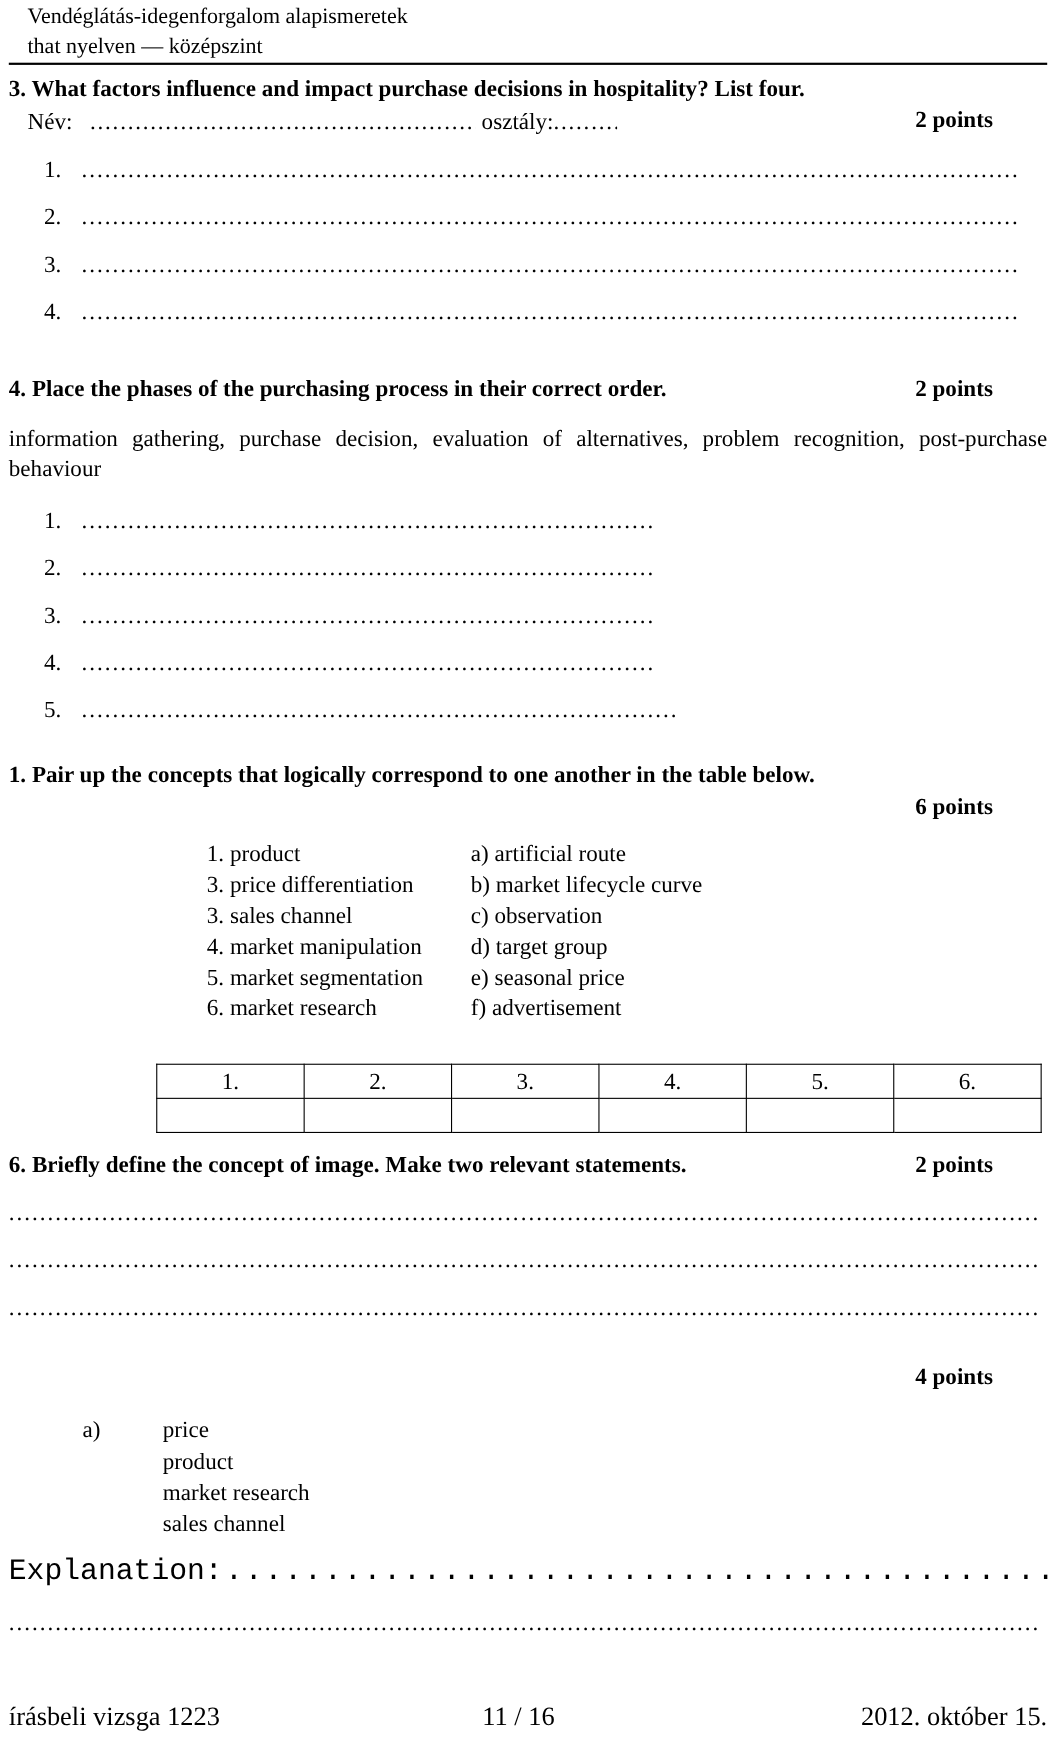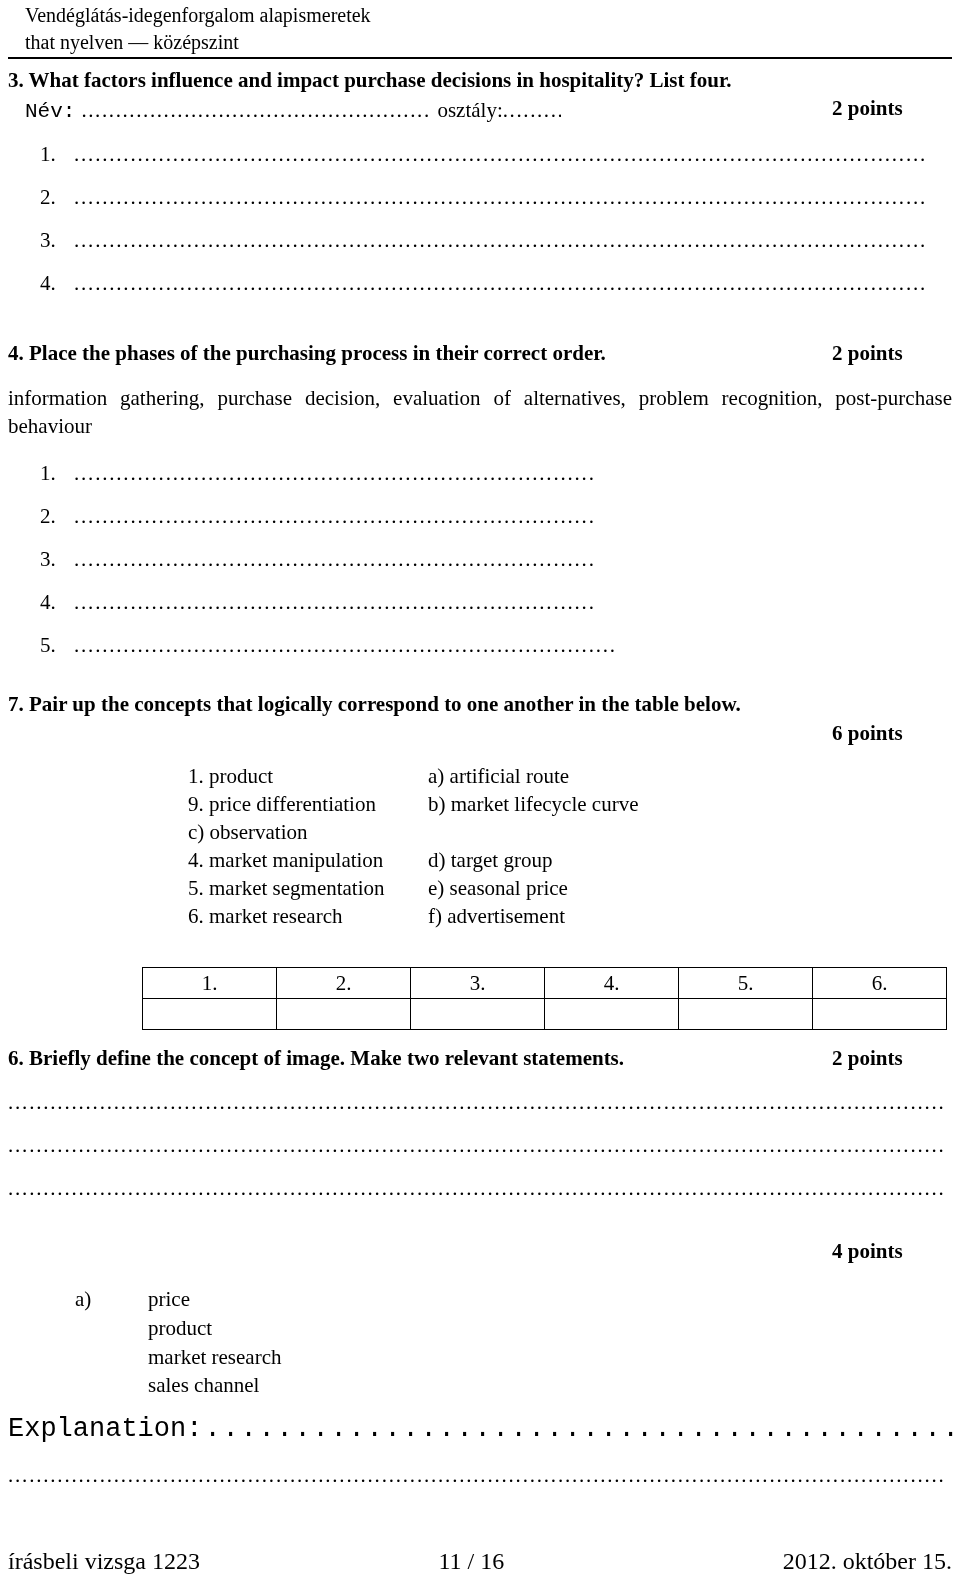--- a/index.html
+++ b/index.html
@@ -35,21 +35,21 @@
   }
   .header-left .l1, .header-left .l2 { white-space: nowrap; }
   .header-right {
     flex: 1;
     font-size: 21px;
     padding-top: 6px;
     display: flex;
     align-items: baseline;
     white-space: nowrap;
   }
-  .nev-label { margin-right: 6px; font-family: Liberation Mono, monospace; }
+  .nev-label { margin-right: 16px; }
   .dot-fill {
     display: inline-block;
     overflow: hidden;
     white-space: nowrap;
     letter-spacing: 1.6px;
   }
   .nev-dots { width: 350px; }
   .osztaly-label { margin-left: 6px; margin-right: 0; margin-top: 36px; }
   .osztaly-dots { width: 58px; }
 
@@ -229,33 +229,34 @@
   </div>
   <div class="num-line" style="left:40px; top:590px;">
     <span class="num">4.</span>
     <span class="dots" style="width:520px;">.....................................................................................................................................................................</span>
   </div>
   <div class="num-line" style="left:40px; top:633px;">
     <span class="num">5.</span>
     <span class="dots" style="width:542px;">.....................................................................................................................................................................</span>
   </div>
 
-  <div class="q-title" style="left:8px; top:692px;">7. Pair up the concepts that logically correspond to one another in the table below.</div>
+  <div class="q-title" style="left:8px; top:692px;">1. Pair up the concepts that logically correspond to one another in the table below.</div>
   <div class="points" style="left:832px; top:721px;">6 points</div>
 
   <div class="pair-wrap" style="left:188px; top:763px; width:600px;">
     <div class="pair-row">
       <span class="pair-left">1. product</span>
       <span class="pair-right">a) artificial route</span>
     </div>
     <div class="pair-row">
-      <span class="pair-left">9. price differentiation</span>
+      <span class="pair-left">3. price differentiation</span>
       <span class="pair-right">b) market lifecycle curve</span>
     </div>
     <div class="pair-row">
+      <span class="pair-left">3. sales channel</span>
       <span class="pair-right">c) observation</span>
     </div>
     <div class="pair-row">
       <span class="pair-left">4. market manipulation</span>
       <span class="pair-right">d) target group</span>
     </div>
     <div class="pair-row">
       <span class="pair-left">5. market segmentation</span>
       <span class="pair-right">e) seasonal price</span>
     </div>

